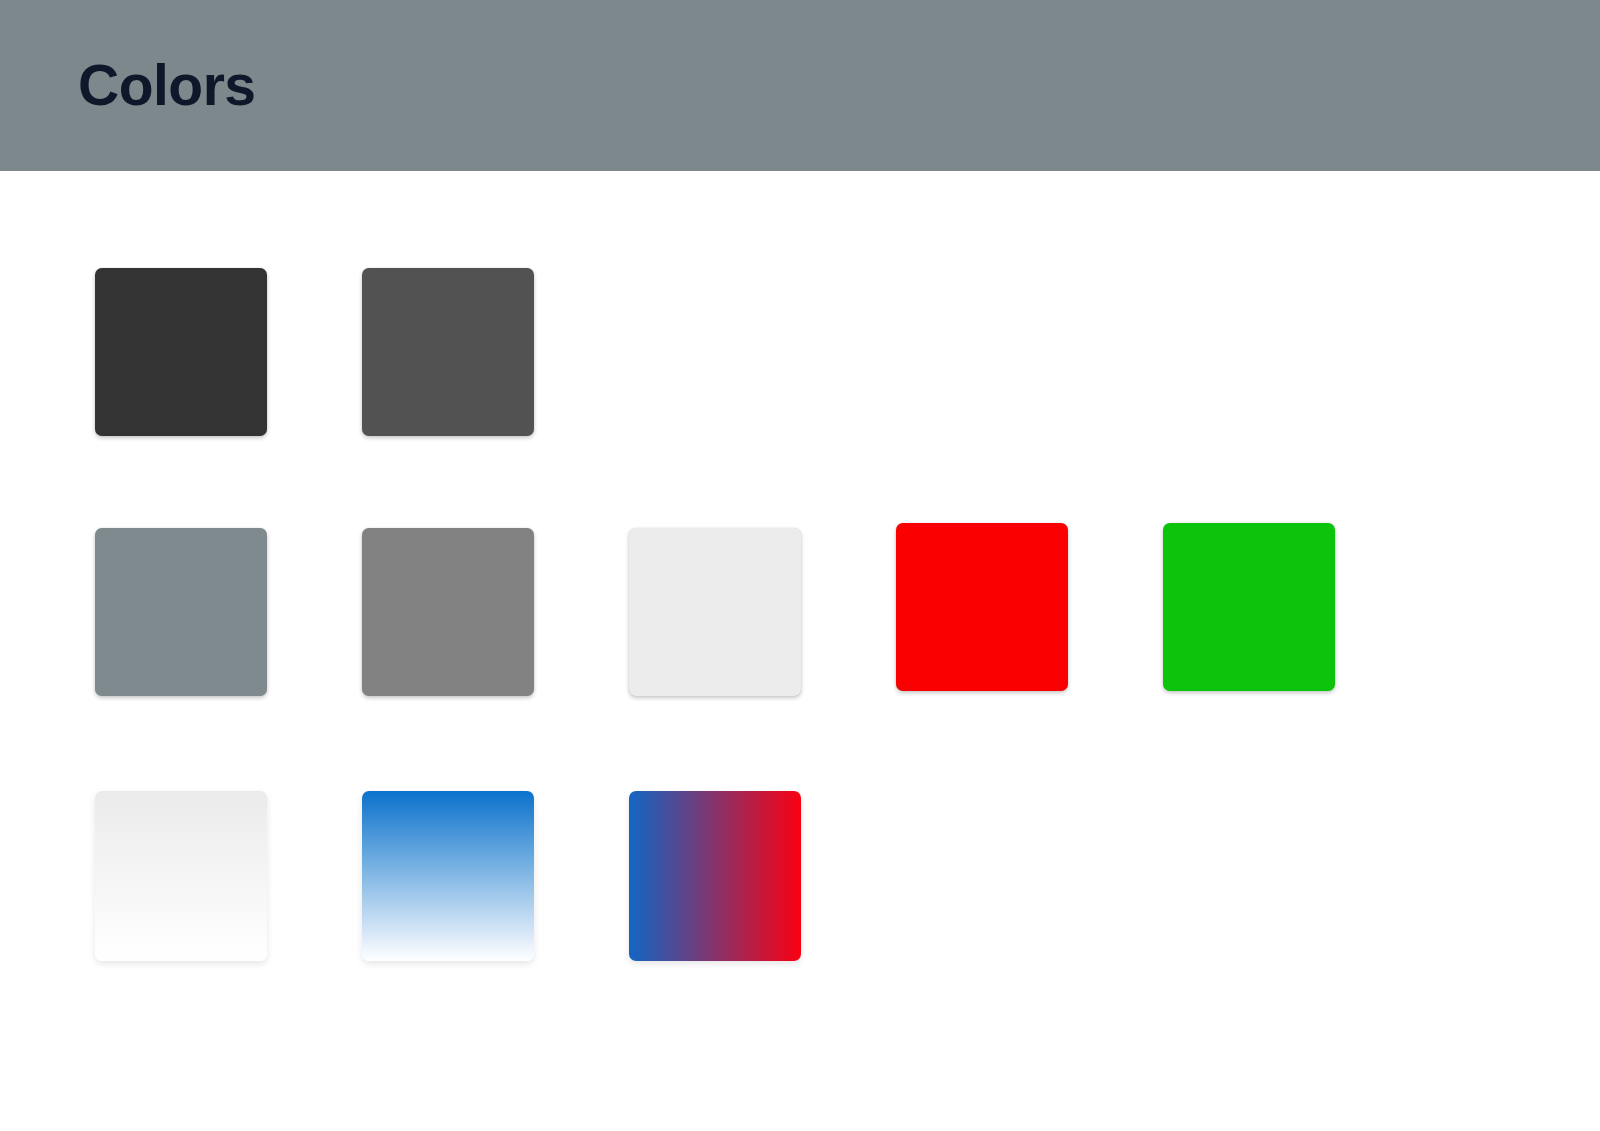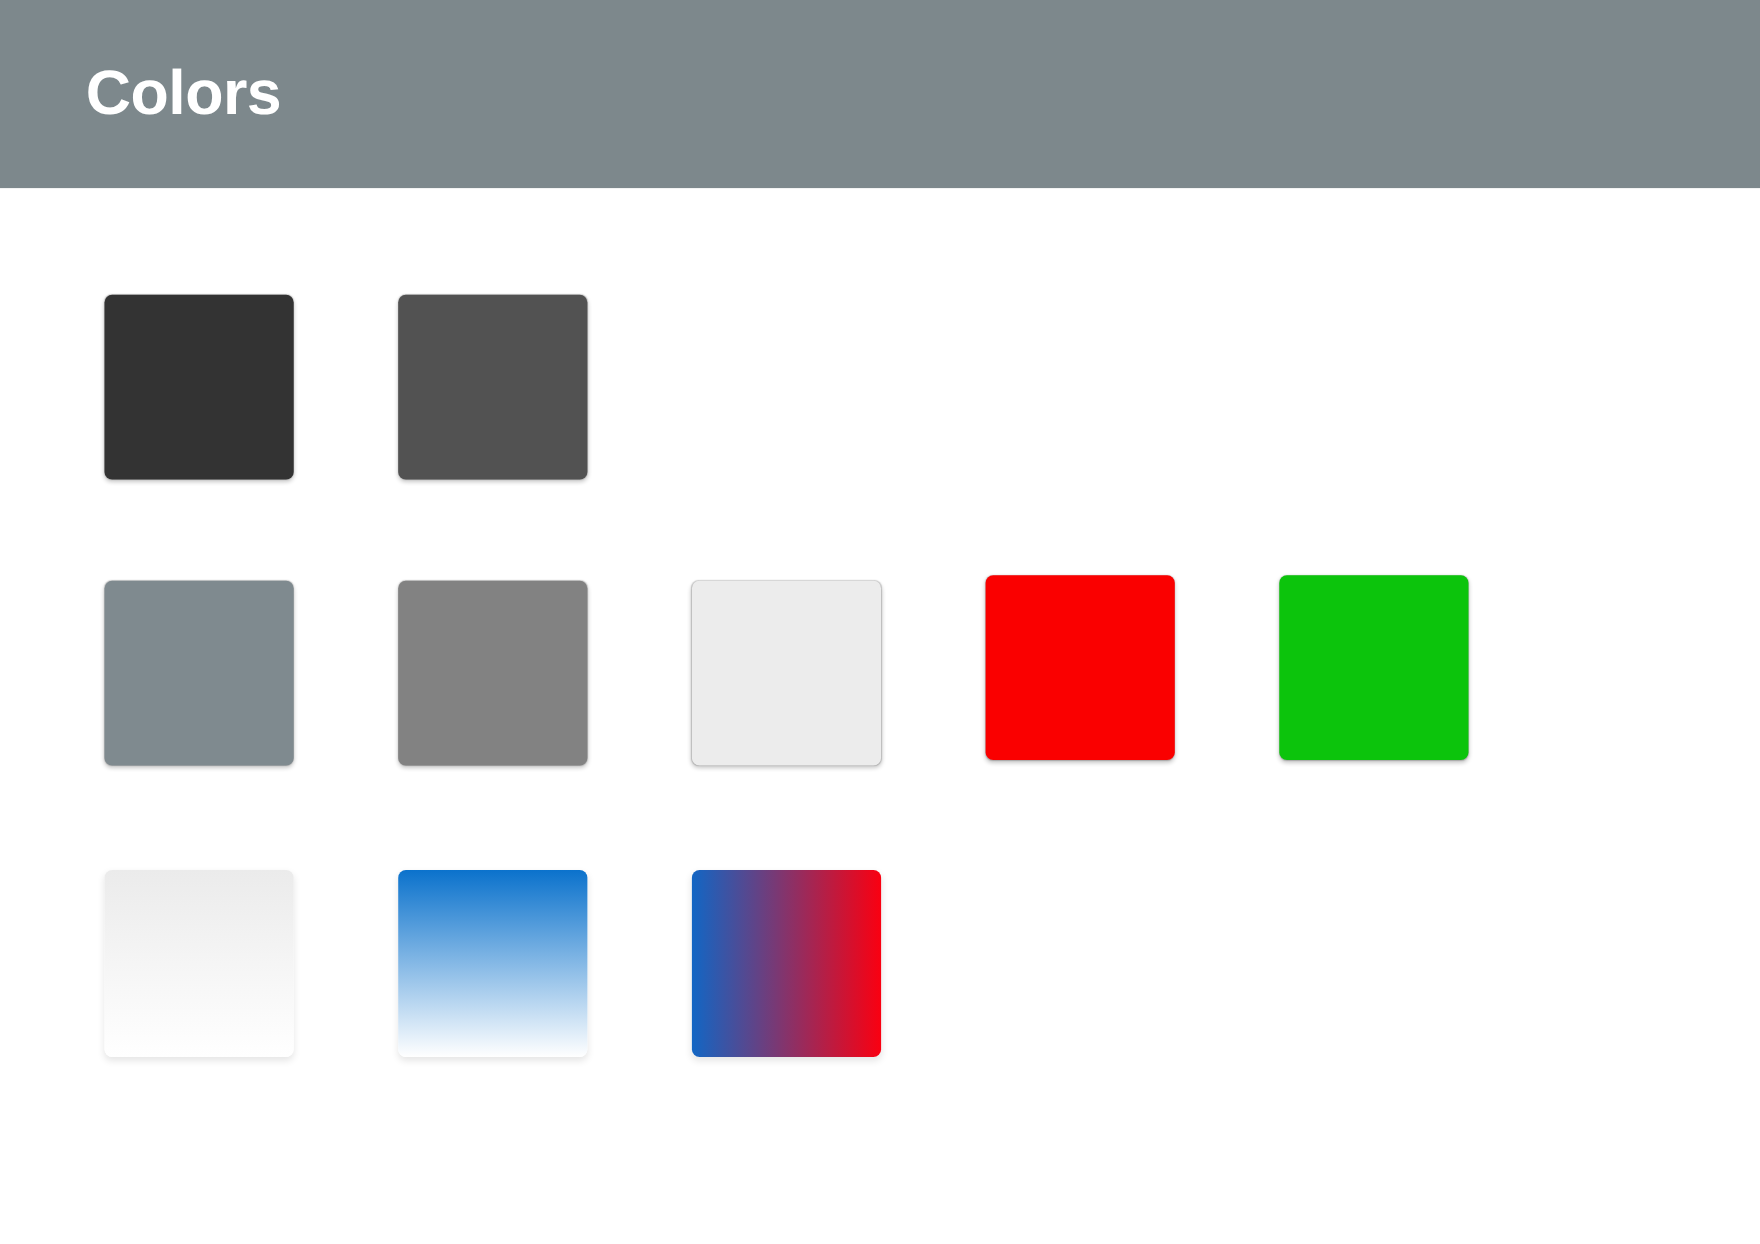--- a/index.html
+++ b/index.html
@@ -79,21 +79,21 @@
   }
 
   
   #swatch-row-2 .swatch-cell.nudge-up .swatch { top: -5px; }
   #swatch-row-3 .swatch { height: 170px; }
 </style>
 </head>
 <body style="background: rgb(255, 255, 255);">
 
 <div id="header-bar" style="background: rgb(125, 136, 140);">
-  <div id="page-title" style="color: #ffffff;">Colors</div>
+  <div id="page-title" style="color: #0f172a;">Colors</div>
 </div>
 
 <div id="swatch-grid">
 
   <div class="swatch-row" id="swatch-row-1">
     <div class="swatch-cell">
       <div class="swatch shadowed" style="background: rgb(51, 51, 51);"></div>
     </div>
     <div class="swatch-cell">
       <div class="swatch shadowed" style="background: rgb(82, 82, 82);"></div>

